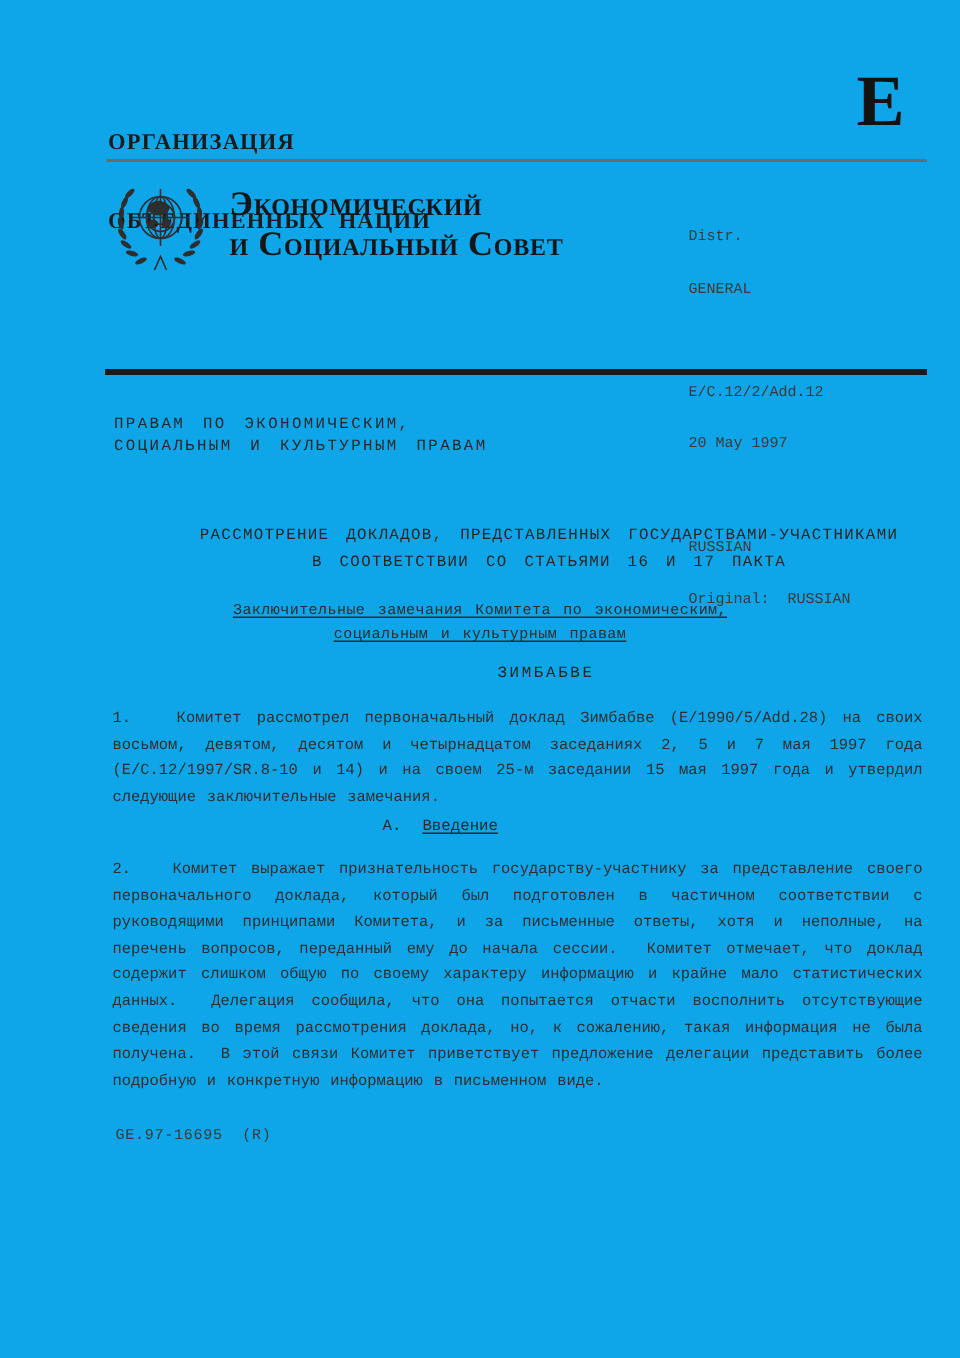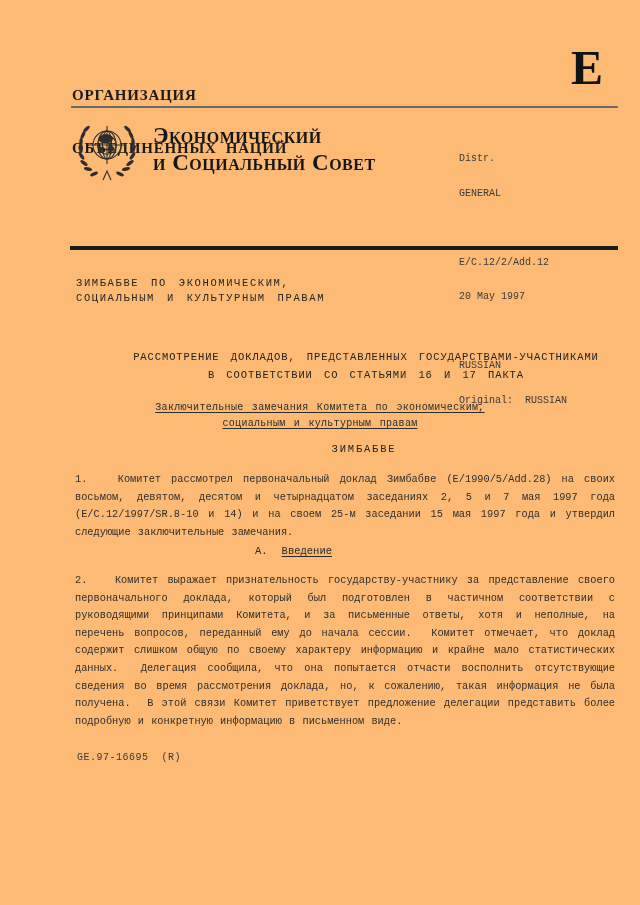--- a/index.html
+++ b/index.html
@@ -1,20 +1,20 @@
 <!DOCTYPE html>
 <html><head>
 <meta charset="utf-8">
 <style>
   html, body { margin: 0; padding: 0; background: #ffffff; }
   .page {
     position: relative;
     width: 640px;
     height: 905px;
-    background: #fdba74;
+    background: #0ea5e9;
     font-family: "Liberation Mono", "DejaVu Sans Mono", monospace;
     color: #313131;
     overflow: hidden;
   }
 
   
   .org-block {
     position: absolute; left: 72px; top: 52px;
     font-family: "Liberation Serif", "DejaVu Serif", serif;
     font-weight: bold; font-size: 15px; line-height: 17.5px;
@@ -145,21 +145,21 @@
     <div>E/C.12/2/Add.12</div>
     <div>20 May 1997</div>
     <div class="meta-gap"></div>
     <div>RUSSIAN</div>
     <div><span>Original:</span><span class="meta-sep"></span><span>RUSSIAN</span></div>
   </div>
 
   <div class="rule-thick"></div>
 
   <div class="committee">
-    <div>ЗИМБАБВЕ ПО ЭКОНОМИЧЕСКИМ,</div>
+    <div>ПРАВАМ ПО ЭКОНОМИЧЕСКИМ,</div>
     <div>СОЦИАЛЬНЫМ И КУЛЬТУРНЫМ ПРАВАМ</div>
   </div>
 
   <div class="title">
     <div>РАССМОТРЕНИЕ ДОКЛАДОВ, ПРЕДСТАВЛЕННЫХ ГОСУДАРСТВАМИ-УЧАСТНИКАМИ</div>
     <div>В СООТВЕТСТВИИ СО СТАТЬЯМИ 16 И 17 ПАКТА</div>
   </div>
 
   <div class="subtitle">
     <div><span class="ul">Заключительные замечания Комитета по экономическим,</span></div>

